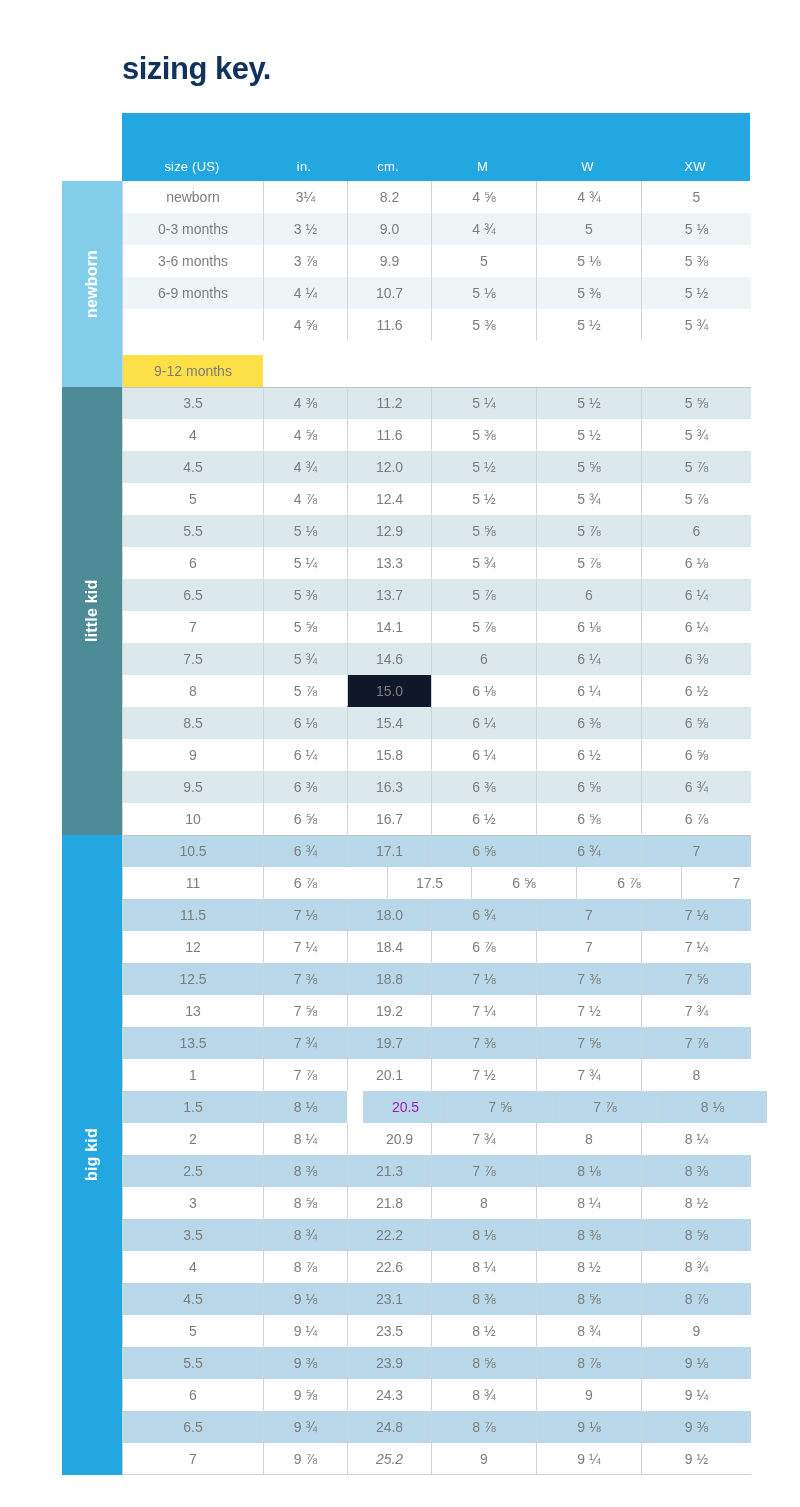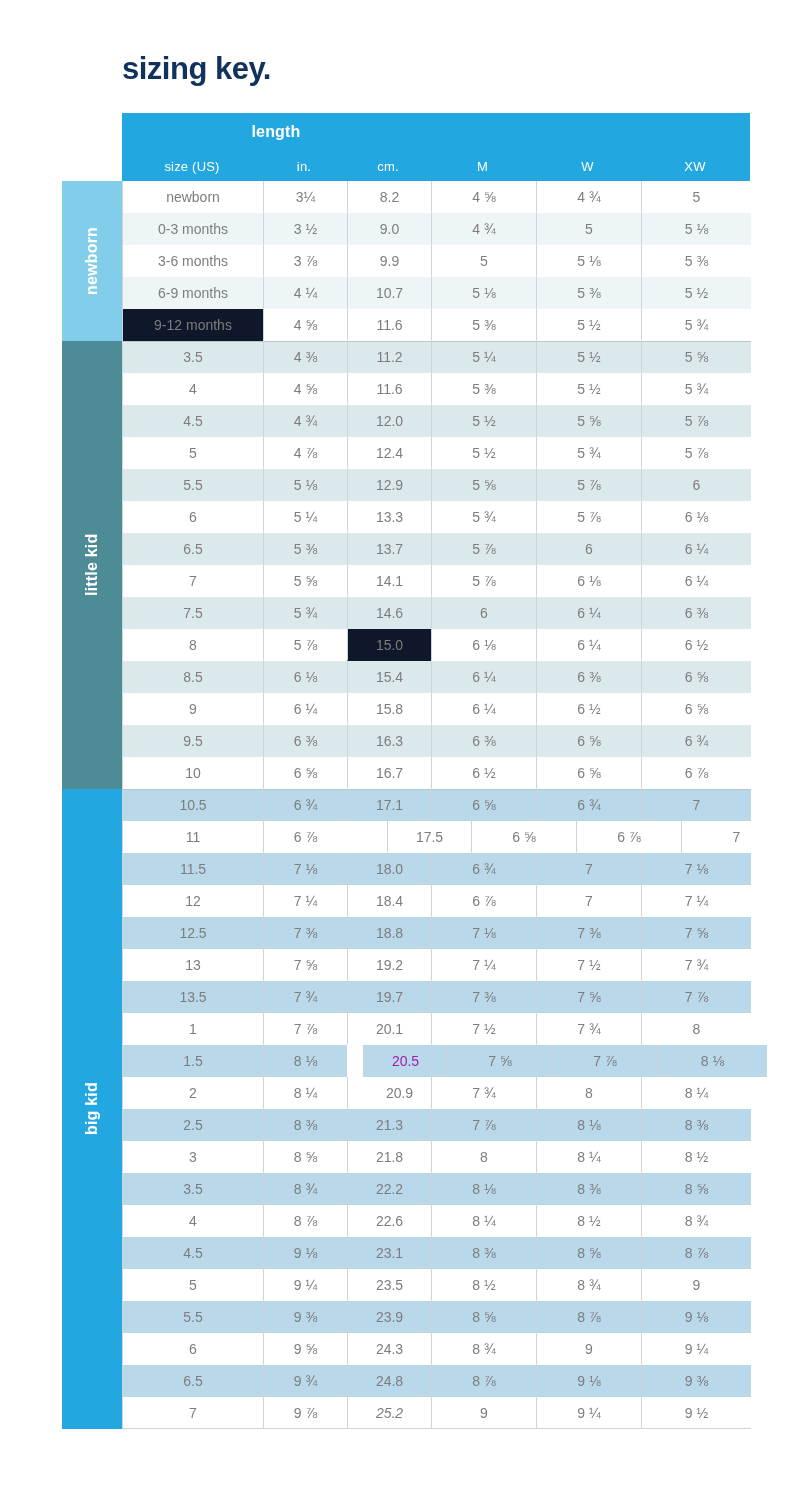--- a/index.html
+++ b/index.html
@@ -153,21 +153,20 @@
 <div class="page">
 
   <div class="title">sizing key.</div>
 
   <div class="chart">
 
     <div class="header-wrap">
       <div class="header-spacer"></div>
       <div class="header-cells">
         <div class="group-row">
-          <div class="group-cell group-length">length</div>
         </div>
         <div class="sub-row">
           <div class="sub-cell c-size">size (US)</div>
           <div class="sub-cell c-in">in.</div>
           <div class="sub-cell c-cm">cm.</div>
           <div class="sub-cell c-m">M</div>
           <div class="sub-cell c-w">W</div>
           <div class="sub-cell c-xw">XW</div>
         </div>
       </div>
@@ -215,21 +214,21 @@
                 <div class="cell c-size" style="background: rgb(237, 245, 247); color: rgb(125, 125, 125);">6-9 months</div>
                 <div class="cell c-in div-l" style="background: rgb(237, 245, 247); color: rgb(125, 125, 125);">4 ¼</div>
                 <div class="cell c-cm div-l" style="background: rgb(237, 245, 247); color: rgb(125, 125, 125);">10.7</div>
                 <div class="cell c-m div-l" style="background: rgb(237, 245, 247); color: rgb(125, 125, 125);">5 ⅛</div>
                 <div class="cell c-w div-l" style="background: rgb(237, 245, 247); color: rgb(125, 125, 125);">5 ⅜</div>
                 <div class="cell c-xw div-l" style="background: rgb(237, 245, 247); color: rgb(125, 125, 125);">5 ½</div>
               </div>
             </div>
             <div class="data-row">
               <div class="body-cells">
-                <div class="cell c-size" style="background: #0f172a; color: rgb(125, 125, 125);">9-12 months</div>
+                <div class="cell c-size" style="background: #fde047; color: rgb(125, 125, 125); margin-top: 46px;">9-12 months</div>
                 <div class="cell c-in div-l" style="background: rgb(255, 255, 255); color: rgb(125, 125, 125);">4 ⅝</div>
                 <div class="cell c-cm div-l" style="background: rgb(255, 255, 255); color: rgb(125, 125, 125);">11.6</div>
                 <div class="cell c-m div-l" style="background: rgb(255, 255, 255); color: rgb(125, 125, 125);">5 ⅜</div>
                 <div class="cell c-w div-l" style="background: rgb(255, 255, 255); color: rgb(125, 125, 125);">5 ½</div>
                 <div class="cell c-xw div-l" style="background: rgb(255, 255, 255); color: rgb(125, 125, 125);">5 ¾</div>
               </div>
             </div>
           </div>
         </div>
         <div class="section">

